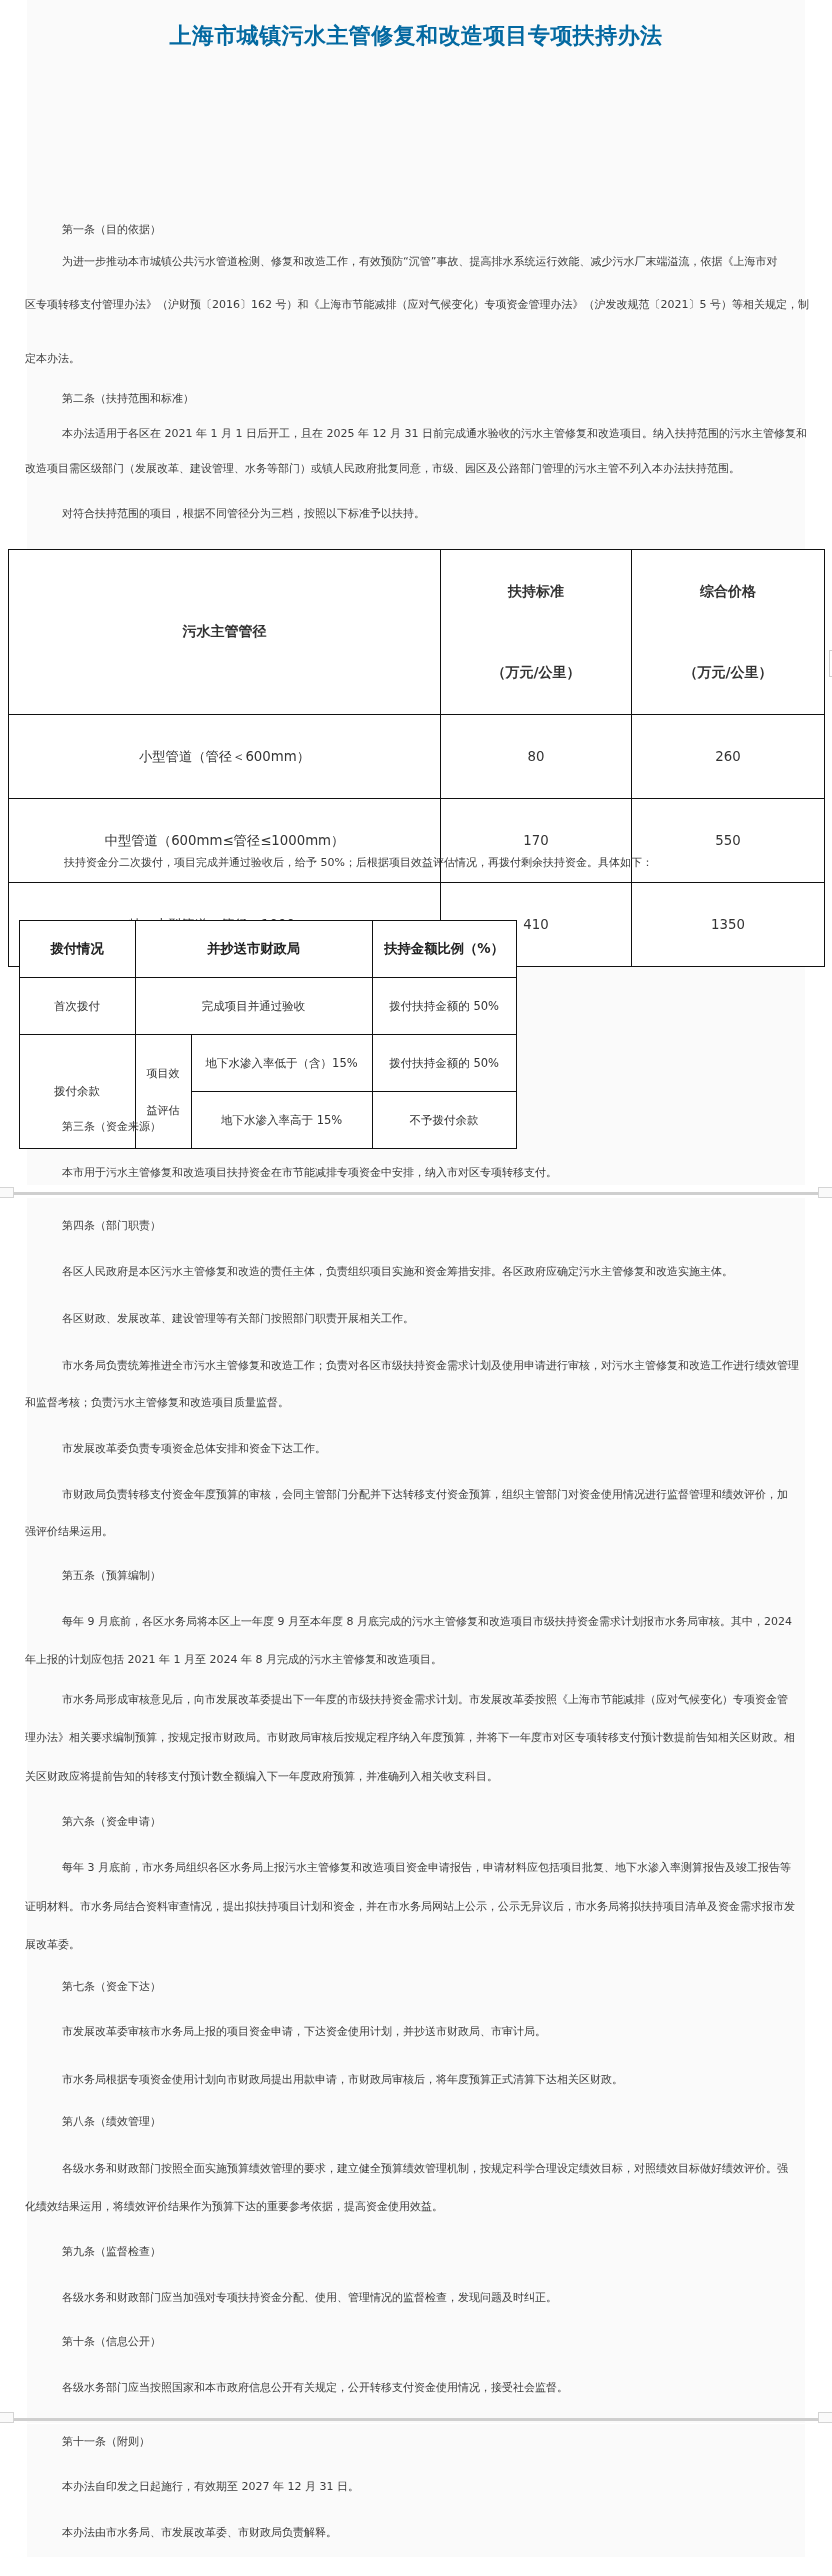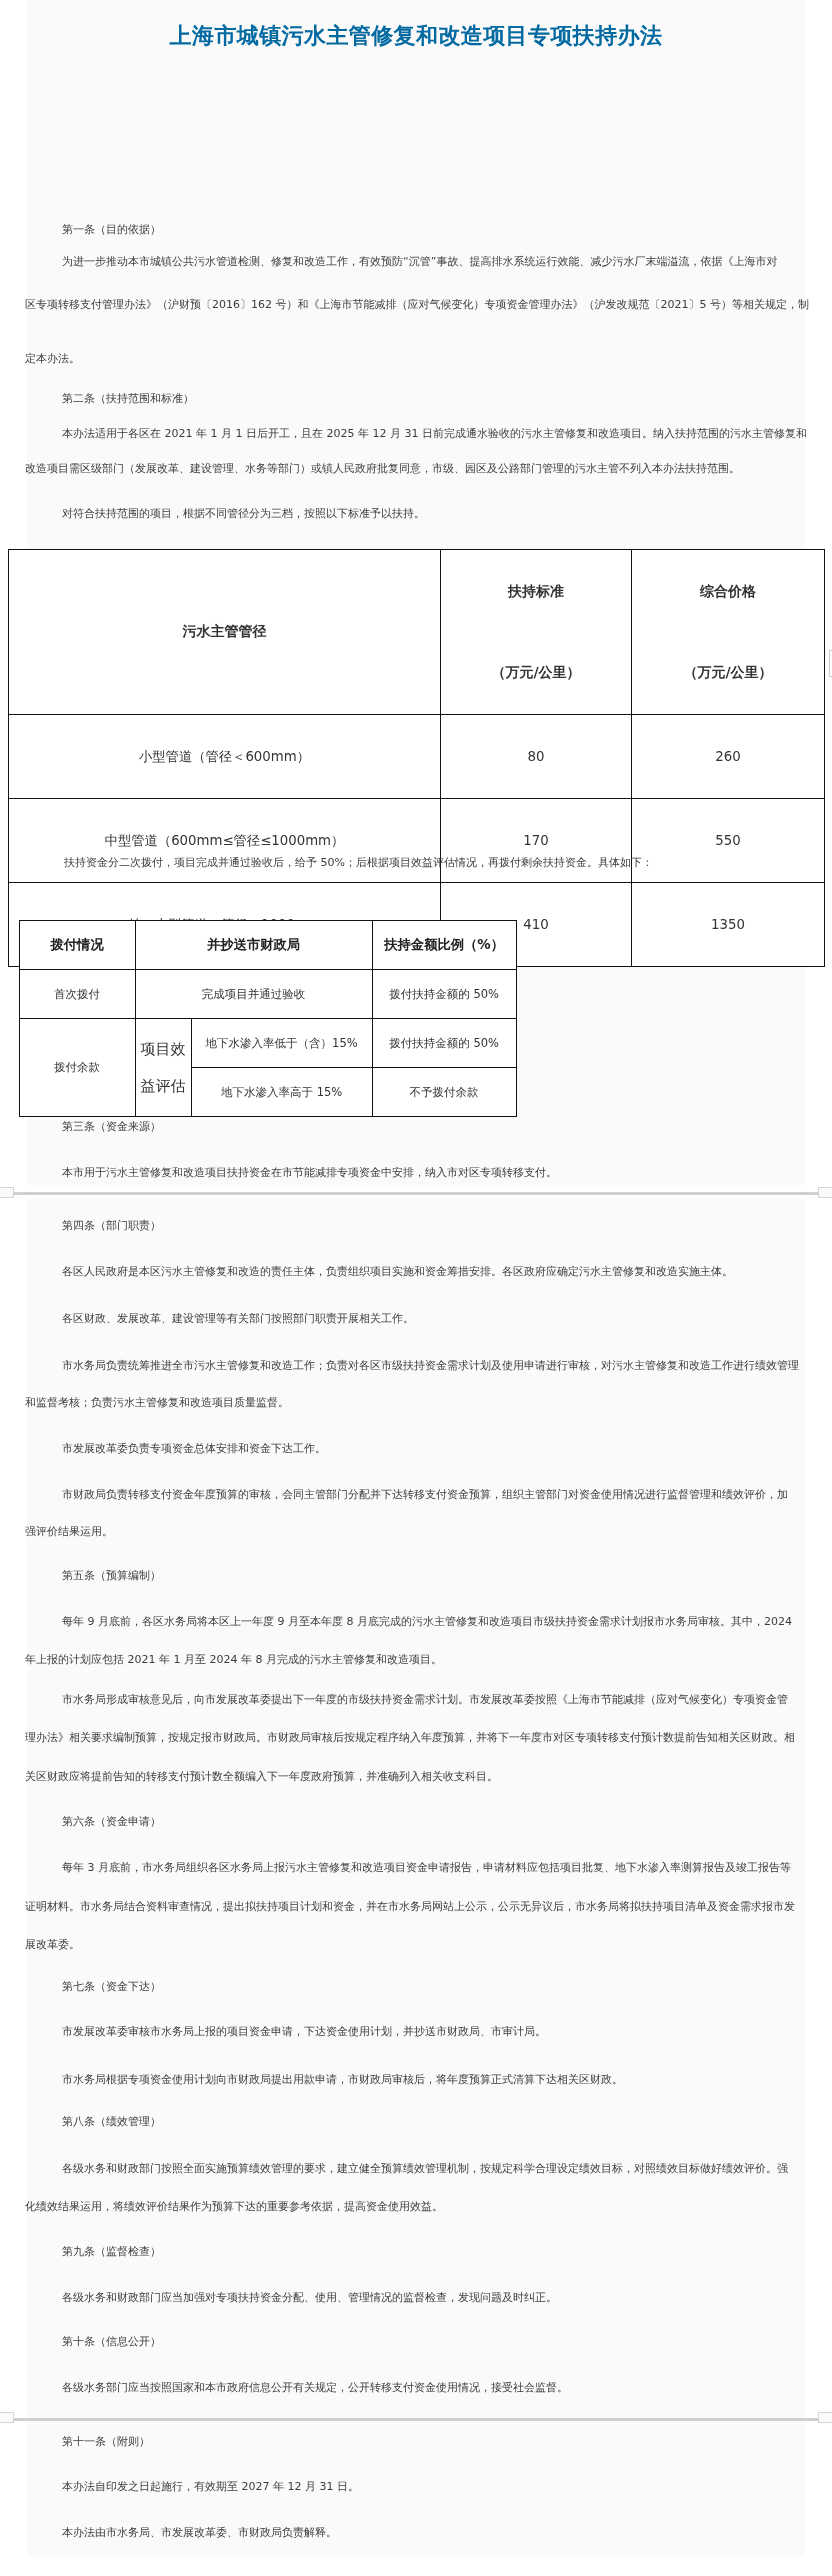--- a/index.html
+++ b/index.html
@@ -69,24 +69,24 @@
       table-layout: fixed;
       border: 1.3px solid #111;
     }
     .t2 td, .t2 th {
       border: 0.9px solid #111;
       text-align: center;
       vertical-align: middle;
       font-size: 11.5px;
       color: #333;
       font-weight: normal;
-      height: 49px;
+      height: 57px;
     }
     .t2 th { font-weight: bold; font-size: 13.3px; color: #222; }
-    .t2 .vert { line-height: 37px; font-size: 15px; }
+    .t2 .vert { line-height: 37px; font-size: 11px; }
 
     .sep {
       position: absolute;
       left: 0; width: 832px;
       height: 2.7px;
       background: #cfcfcf;
     }
     .sep-tab {
       position: absolute;
       width: 14px; height: 10.6px;

